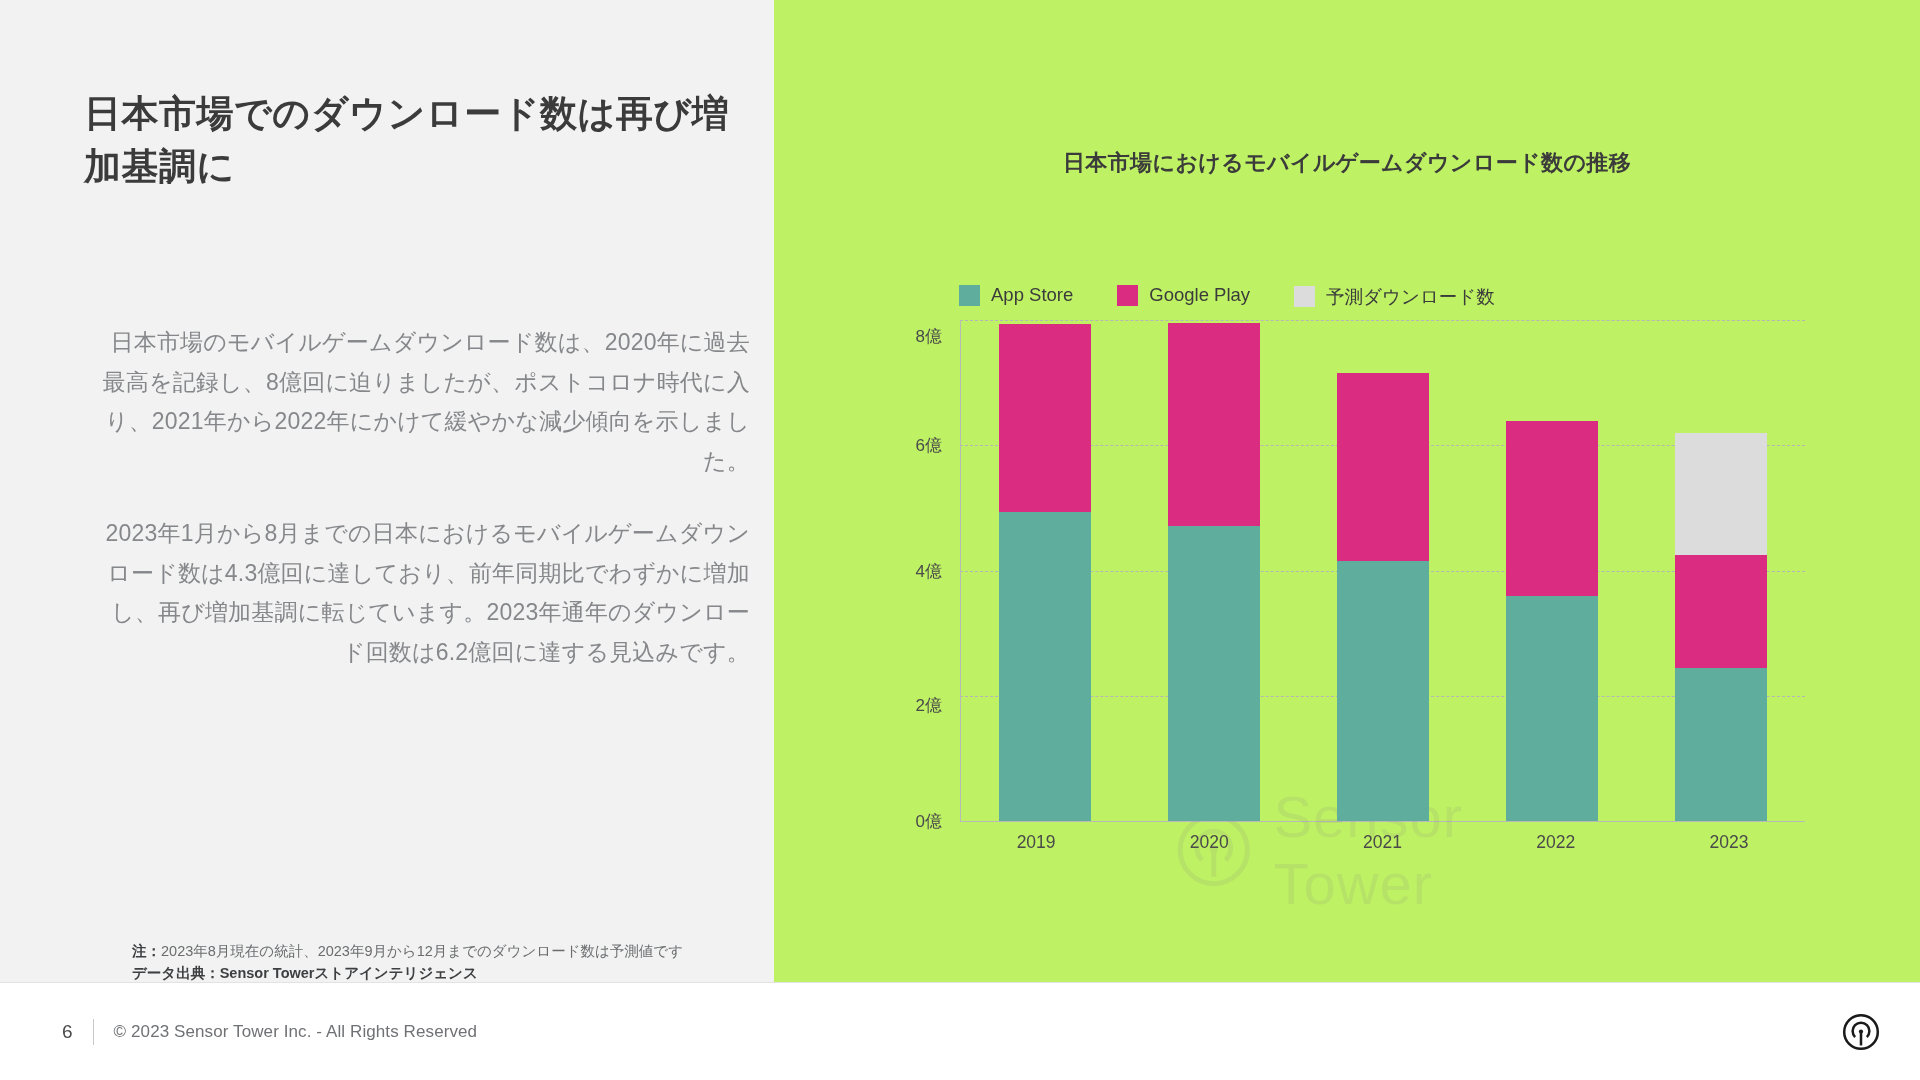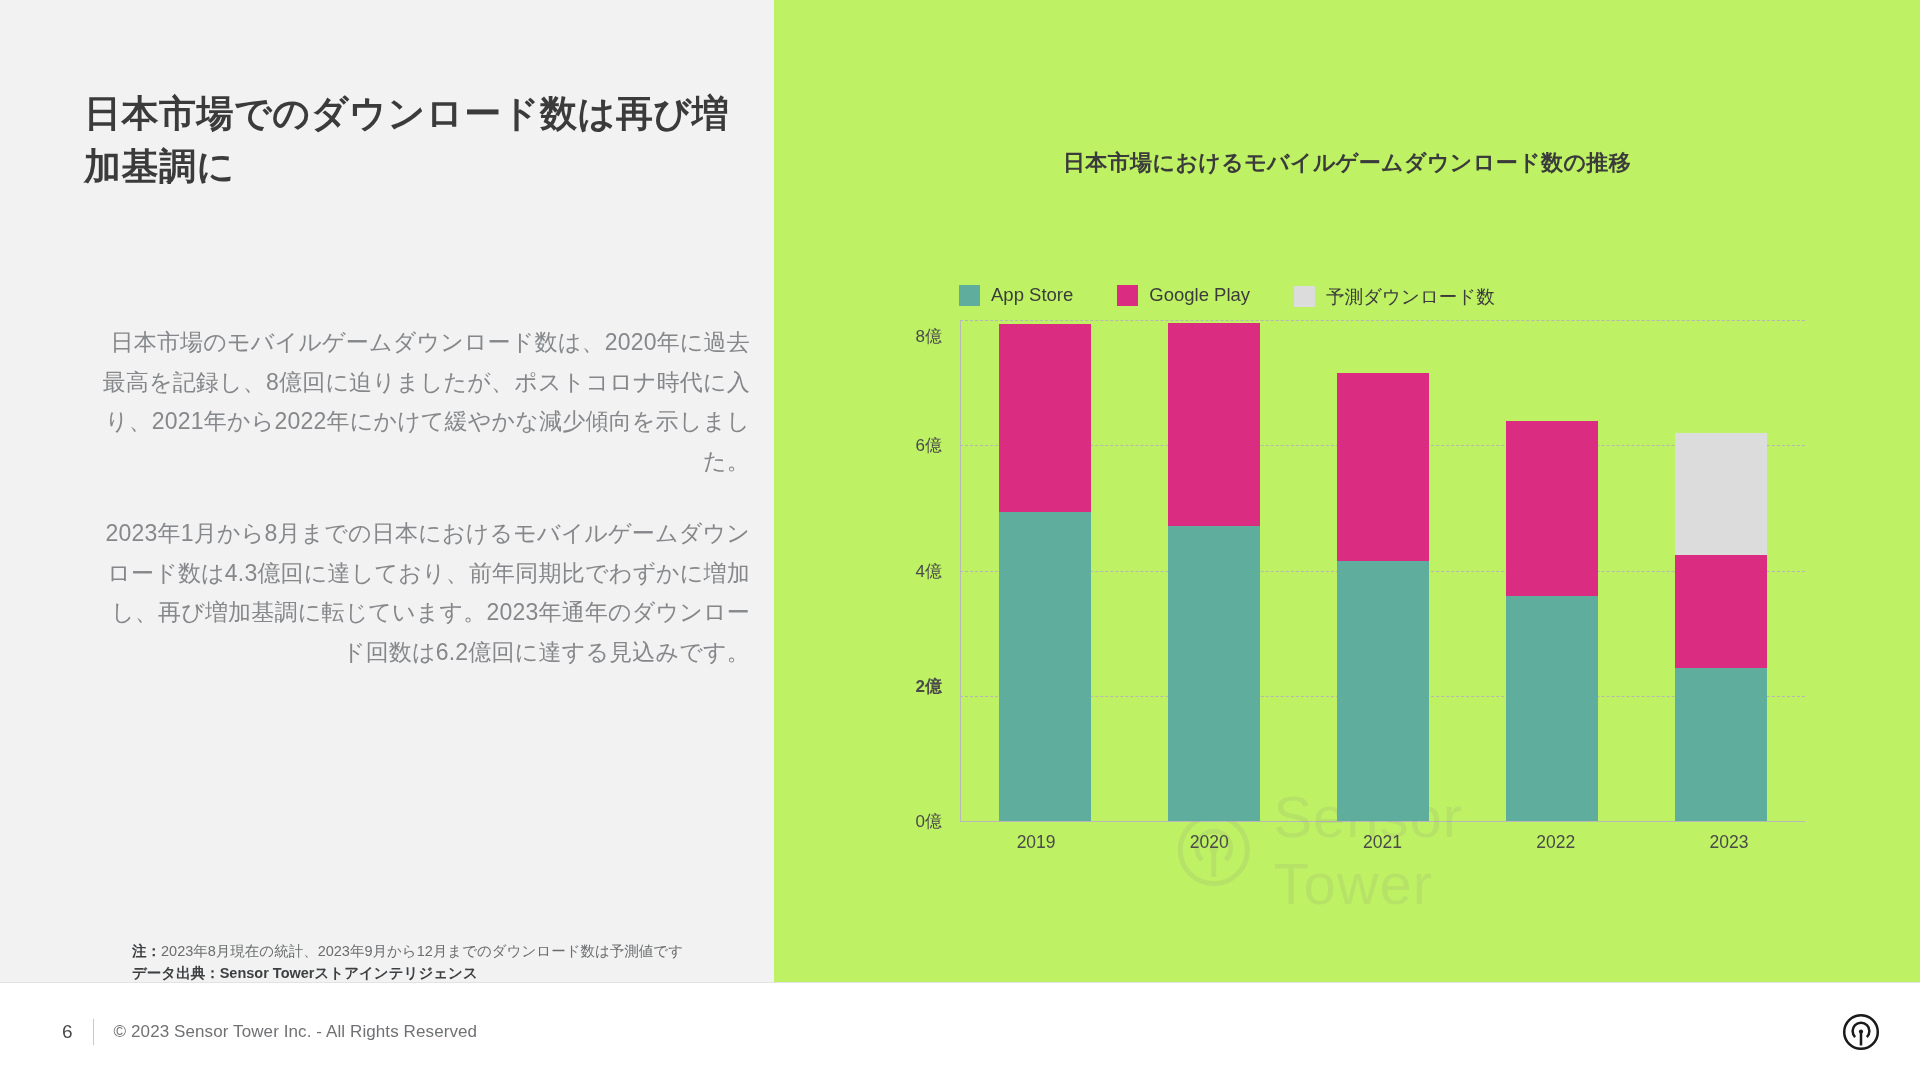--- a/index.html
+++ b/index.html
@@ -171,21 +171,21 @@
         <span class="legend-label">Google Play</span>
       </div>
       <div class="legend-item">
         <span class="legend-swatch" style="background: rgb(220, 220, 220);"></span>
         <span class="legend-label">予測ダウンロード数</span>
       </div>
     </div>
 
   <div id="y-labels">
       <span style="top: 501px;">0億</span>
-      <span style="top: 366px; font-weight: bold;">2億</span>
+      <span style="top: 385px;">2億</span>
       <span style="top: 250.5px;">4億</span>
       <span style="top: 125.25px;">6億</span>
       <span style="top: 16px;">8億</span>
     </div>
 
   <div id="plot">
     <div id="y-axis-line"></div>
     <div id="x-axis-line"></div>
     <div id="gridlines">
         <div class="gridline" style="top: 375.75px;"></div>

